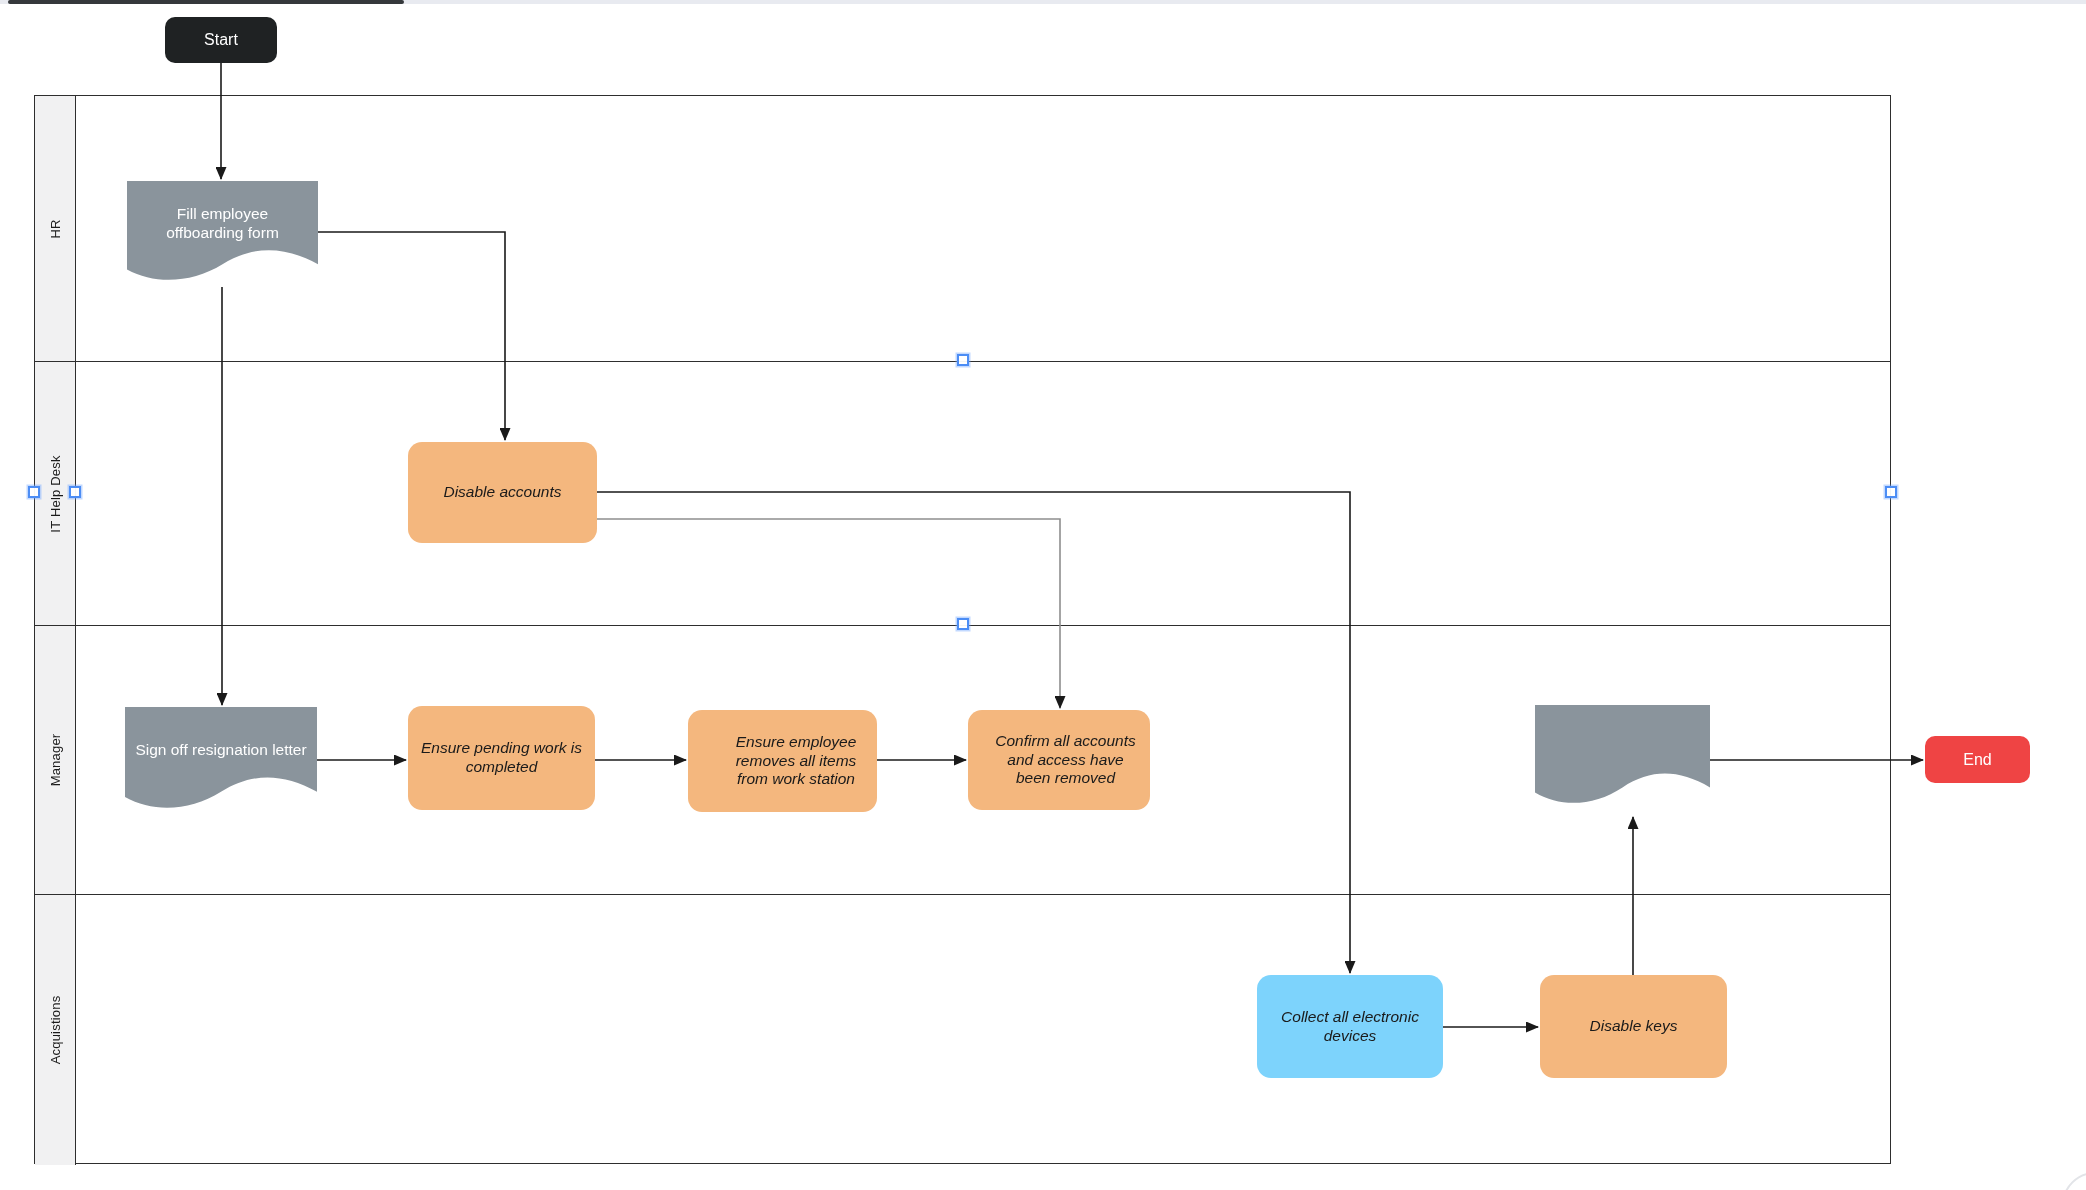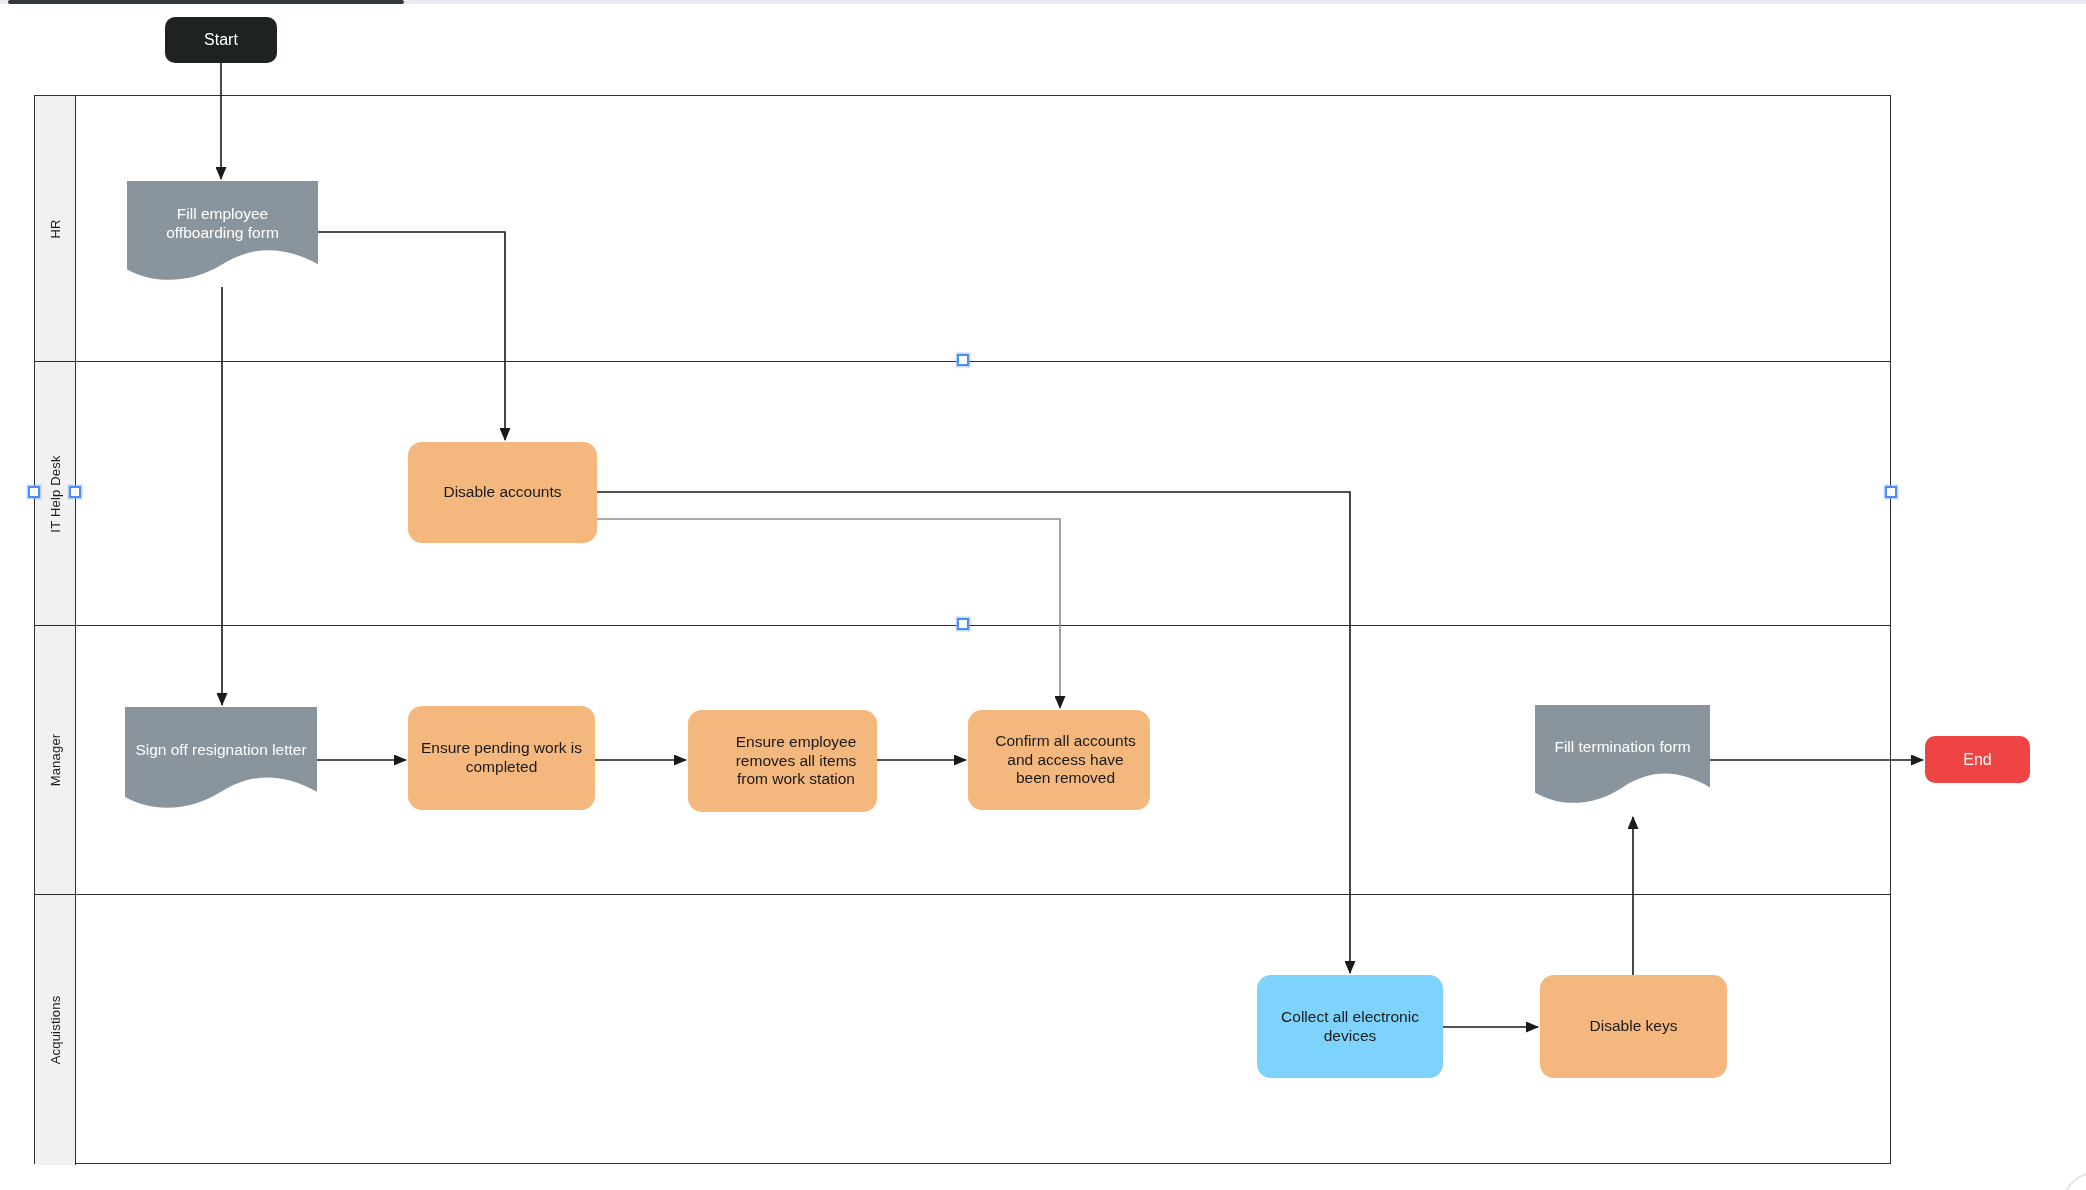--- a/index.html
+++ b/index.html
@@ -28,21 +28,21 @@
   }
   .lane-body{flex:1;}
   
   #edges{position:absolute;left:0;top:0;width:2086px;height:1190px;z-index:3;pointer-events:none;}
   #edges polyline{pointer-events:stroke;}
   
   .node{position:absolute;z-index:4;display:flex;align-items:center;justify-content:center;text-align:center;box-sizing:border-box;}
   .node .label{font-size:15.5px;line-height:1.22;color:#1a1a1a;padding:0 10px;}
   .terminator{background:#1F2223;border-radius:10px;}
   .terminator .label{color:#ffffff;font-size:16px;}
-  .task{background:#F4B77E;border-radius:14px;}
+  .task{background:#F4B77E;border-radius:14px;font-style:italic;}
   .document{background:transparent;}
   .document svg{position:absolute;left:0;top:0;}
   .document .label{
     position:absolute;left:0;right:0;top:0;height:82%;
     display:flex;align-items:center;justify-content:center;color:#ffffff;
   }
   
   .handle{
     position:absolute;width:12px;height:12px;box-sizing:border-box;z-index:6;
     background:rgba(255,255,255,0.95);border:2.5px solid #4C8DF5;
@@ -134,21 +134,20 @@
     <div class="node task" style="left: 688px; top: 710px; width: 189px; height: 102px; background: rgb(244, 183, 126); padding-left: 27px;">
       <div class="label">Ensure employee removes all items from work station</div>
     </div>
     <div class="node task" style="left: 968px; top: 710px; width: 182px; height: 100px; background: rgb(244, 183, 126); padding-left: 13px;">
       <div class="label">Confirm all accounts and access have been removed</div>
     </div>
     <div class="node document" style="left: 1535px; top: 705px; width: 175px; height: 103px;">
       <svg width="175" height="103" viewBox="0 0 175 103">
         <path d="M0,0 H175 V82.4 C143.5,63.9 115.5,63.9 87.5,82.4 C59.5,100.9 26.3,103 0,87.5 Z" fill="#8A949C"></path>
       </svg>
-      <div class="label">Fill termination form</div>
     </div>
     <div class="node terminator" style="left: 1925px; top: 736px; width: 105px; height: 47px; background: #ef4444;">
       <div class="label">End</div>
     </div>
     <div class="node task" style="left: 1257px; top: 975px; width: 186px; height: 103px; background: #7dd3fc;">
       <div class="label">Collect all electronic devices</div>
     </div>
     <div class="node task" style="left: 1540px; top: 975px; width: 187px; height: 103px; background: rgb(244, 183, 126);">
       <div class="label">Disable keys</div>
     </div>

